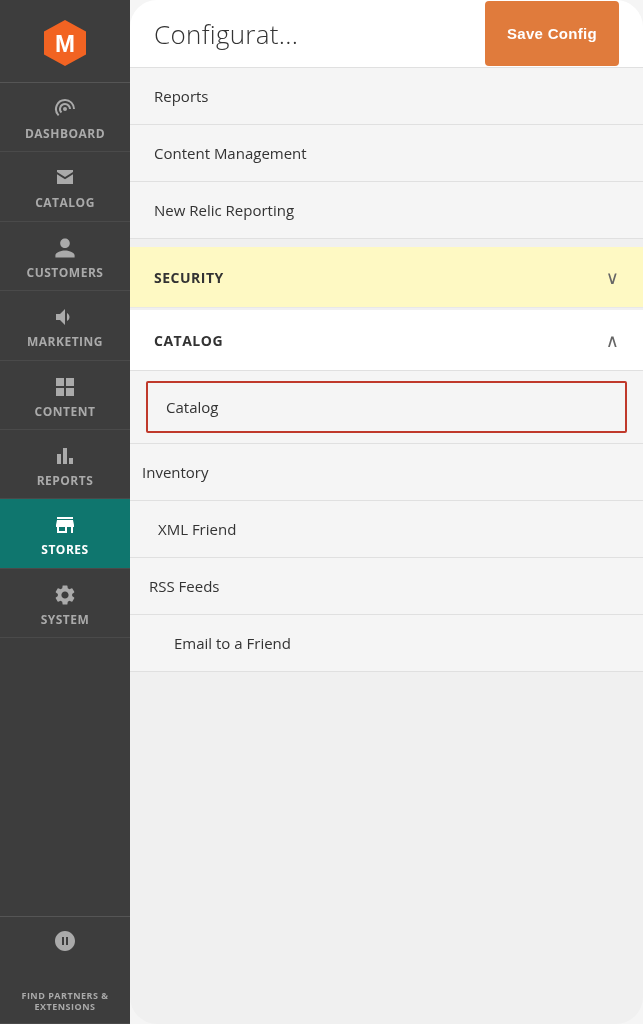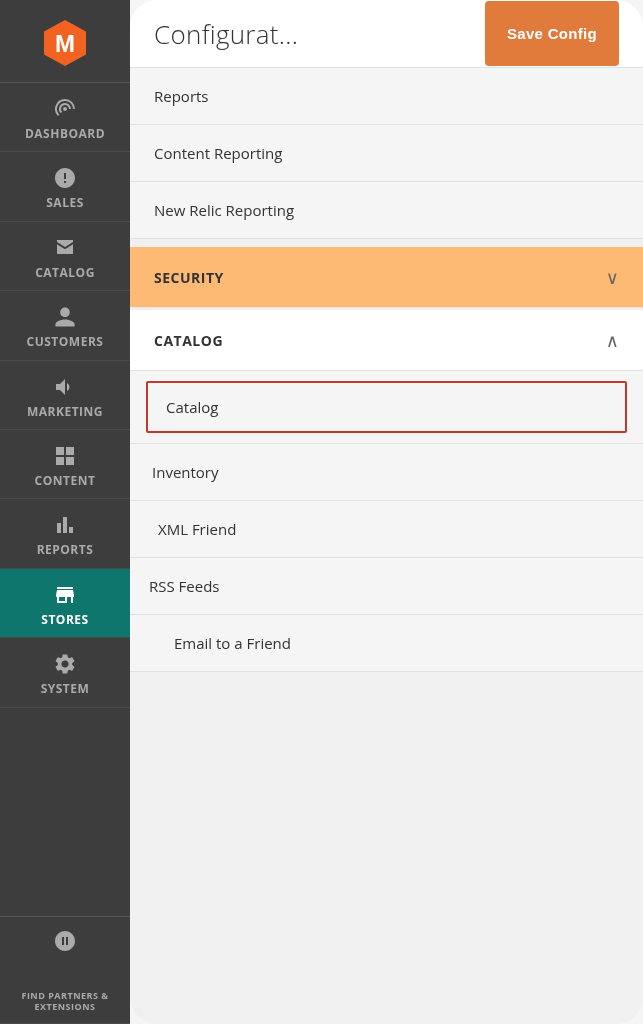--- a/index.html
+++ b/index.html
@@ -128,21 +128,21 @@
       margin-bottom: 2px;
     }
 
     .accordion-header {
       display: flex;
       align-items: center;
       justify-content: space-between;
       padding: 18px 24px;
       cursor: pointer;
       border-bottom: 1px solid #e8e8e8;
-      background: #fdba74;
+      background: #fef9c3;
     }
     .accordion-header-title {
       font-size: 14px;
       font-weight: 700;
       color: #333;
       letter-spacing: 0.5px;
       text-transform: uppercase;
     }
     .accordion-chevron {
       font-size: 18px;
@@ -210,28 +210,20 @@
     <span class="sidebar-item-icon">
       <svg class="icon-svg" viewBox="0 0 24 24">
           <circle cx="12" cy="12" r="2"></circle>
           <path d="M12 2a10 10 0 0 0-7.07 17.07l1.41-1.41A8 8 0 1 1 20 12h2A10 10 0 0 0 12 2z"></path>
           <path d="M12 6a6 6 0 0 0-4.24 10.24l1.42-1.42A4 4 0 1 1 16 12h2a6 6 0 0 0-6-6z"></path>
         </svg>
     </span>
     <span class="sidebar-item-label">DASHBOARD</span>
   </div>
 
-  <div class="sidebar-item">
-    <span class="sidebar-item-icon">
-      <svg class="icon-svg" viewBox="0 0 24 24">
-          <path d="M12 2C6.48 2 2 6.48 2 12s4.48 10 10 10 10-4.48 10-10S17.52 2 12 2zm1 15h-2v-2h2v2zm0-4h-2V7h2v6z"></path>
-        </svg>
-    </span>
-    <span class="sidebar-item-label">SALES</span>
-  </div>
 
   <div class="sidebar-item">
     <span class="sidebar-item-icon">
       <svg class="icon-svg" viewBox="0 0 24 24">
           <path d="M20 4H4v2l8 5 8-5V4zm0 4.236l-8 5-8-5V18h16V8.236z"></path>
         </svg>
     </span>
     <span class="sidebar-item-label">CATALOG</span>
   </div>
 
@@ -306,21 +298,21 @@
     <button class="save-config-btn">Save Config</button>
   </header>
 
   <div class="content-area">
 
     <div class="partial-items">
       <div class="partial-item">
         <span>Reports</span>
       </div>
       <div class="partial-item">
-        <span>Content Reporting</span>
+        <span>Content Management</span>
       </div>
       <div class="partial-item">
         <span>New Relic Reporting</span>
       </div>
     </div>
 
     <div class="accordion-section" style="margin-top: 8px;">
       <div class="accordion-header">
         <span class="accordion-header-title">SECURITY</span>
         <span class="accordion-chevron">∨</span>
@@ -333,21 +325,21 @@
         <span class="accordion-chevron">∧</span>
       </div>
       <div class="accordion-body">
 
         <div style="background:#f5f5f5; border-bottom: 1px solid #e0e0e0; padding: 6px 8px;">
           <div class="menu-item active-item">
             <span>Catalog</span>
           </div>
         </div>
 
-        <div class="partial-item" style="padding-left: 22px;">
+        <div class="partial-item" style="padding-left: 12px;">
           <span>Inventory</span>
         </div>
 
         <div class="partial-item" style="padding-left: 28px;">
           <span>XML Friend</span>
         </div>
 
         <div class="partial-item" style="padding-left: 19px; align-items: center;">
           <span>RSS Feeds</span>
         </div>

